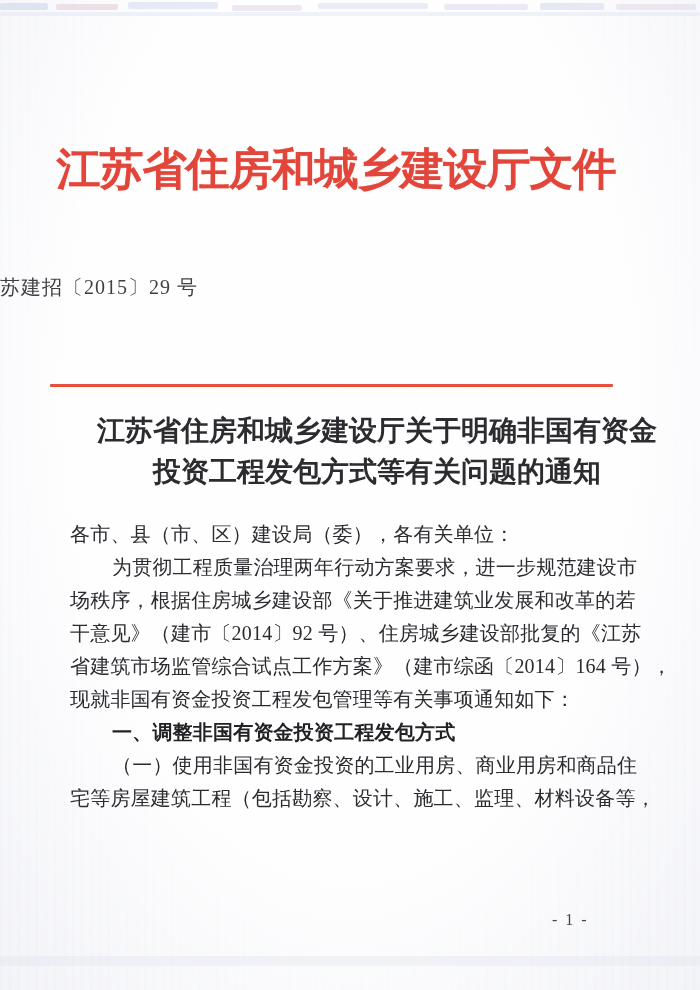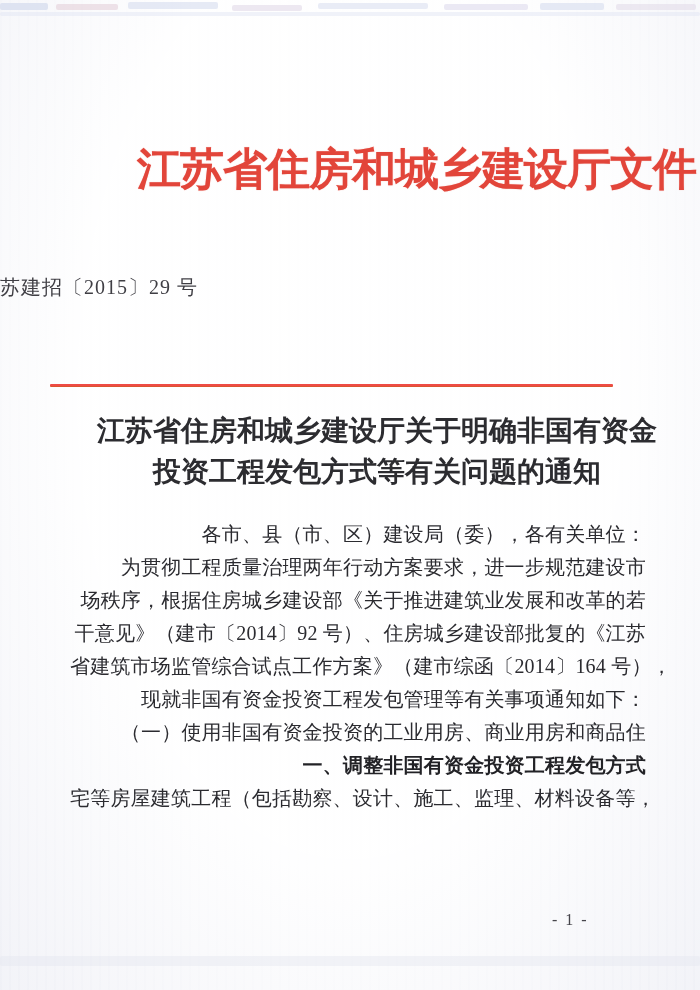--- a/index.html
+++ b/index.html
@@ -12,28 +12,27 @@
   .page{
     position:relative;width:700px;height:990px;
     background:
       radial-gradient(ellipse at 50% 40%, rgba(255,255,255,0.9) 55%, rgba(228,230,240,0.35) 100%),
       repeating-linear-gradient(90deg, rgba(130,140,175,0.035) 0 2px, rgba(0,0,0,0) 2px 9px),
       #fafafc;
   }
   .artifact{position:absolute;border-radius:2px;}
   .red-header{
     position:absolute;top:144px;left:0;width:672px;
-    text-align:right;
+    text-align:center;
     font-weight:bold;
     font-size:44px;line-height:1.18;
     letter-spacing:-1px;
     color:#e2453a;
     text-shadow:0 0 1px rgba(226,69,58,0.45);
     white-space:nowrap;
-    padding-left:24px;
   }
   .doc-number{
     position:absolute;top:274px;left:0;width:700px;
     text-align:left;
     font-size:20px;color:#3f3e44;letter-spacing:1px;
     white-space:nowrap;
   }
   .red-rule{
     position:absolute;top:384px;left:50px;width:563px;height:3px;
     background:linear-gradient(#ee4b45 55%, #cf5a23);
@@ -47,21 +46,21 @@
     color:#2c2c30;
     letter-spacing:0px;
     padding-left:32px;
   }
   .body-text{
     position:absolute;top:518px;left:70px;width:576px;
     font-size:20px;line-height:33px;
     color:#2b2b30;
     letter-spacing:0.2px;
   }
-  .body-text .line{white-space:nowrap;text-align:right;}
+  .body-text .line{white-space:nowrap;}
   .body-text .indent{padding-left:42px;}
   .body-text .bold{font-weight:bold;color:#222226;}
   .page-number{
     position:absolute;top:911px;left:552px;
     font-size:16px;color:#46454b;letter-spacing:2px;
     white-space:nowrap;
   }
 </style>
 </head>
 <body>
@@ -90,20 +89,20 @@
     <div>投资工程发包方式等有关问题的通知</div>
   </div>
 
   <div class="body-text">
     <div class="line">各市、县（市、区）建设局（委），各有关单位：</div>
     <div class="line indent">为贯彻工程质量治理两年行动方案要求，进一步规范建设市</div>
     <div class="line">场秩序，根据住房城乡建设部《关于推进建筑业发展和改革的若</div>
     <div class="line">干意见》（建市〔2014〕92 号）、住房城乡建设部批复的《江苏</div>
     <div class="line">省建筑市场监管综合试点工作方案》（建市综函〔2014〕164 号），</div>
     <div class="line">现就非国有资金投资工程发包管理等有关事项通知如下：</div>
+    <div class="line indent bold">一、调整非国有资金投资工程发包方式</div>
     <div class="line indent">（一）使用非国有资金投资的工业用房、商业用房和商品住</div>
-    <div class="line indent bold">一、调整非国有资金投资工程发包方式</div>
     <div class="line">宅等房屋建筑工程（包括勘察、设计、施工、监理、材料设备等，</div>
   </div>
 
   <div class="page-number">- 1 -</div>
 
 </div>
 
 </body></html>

